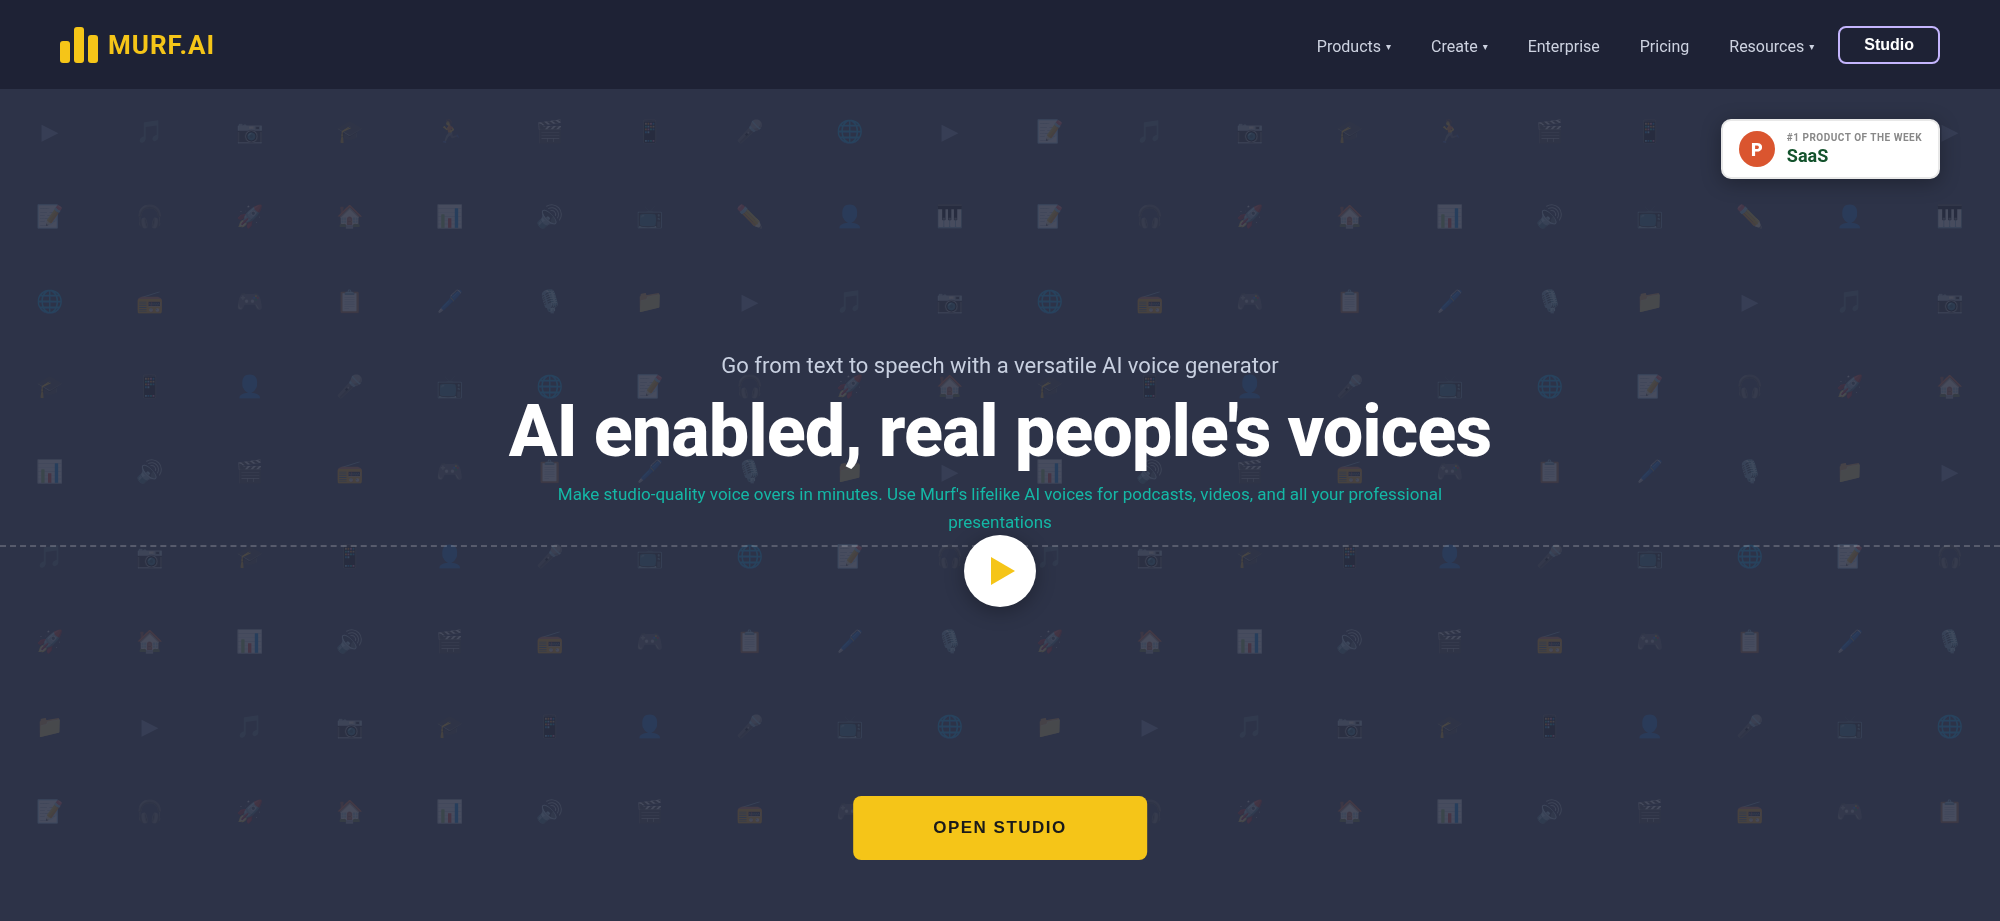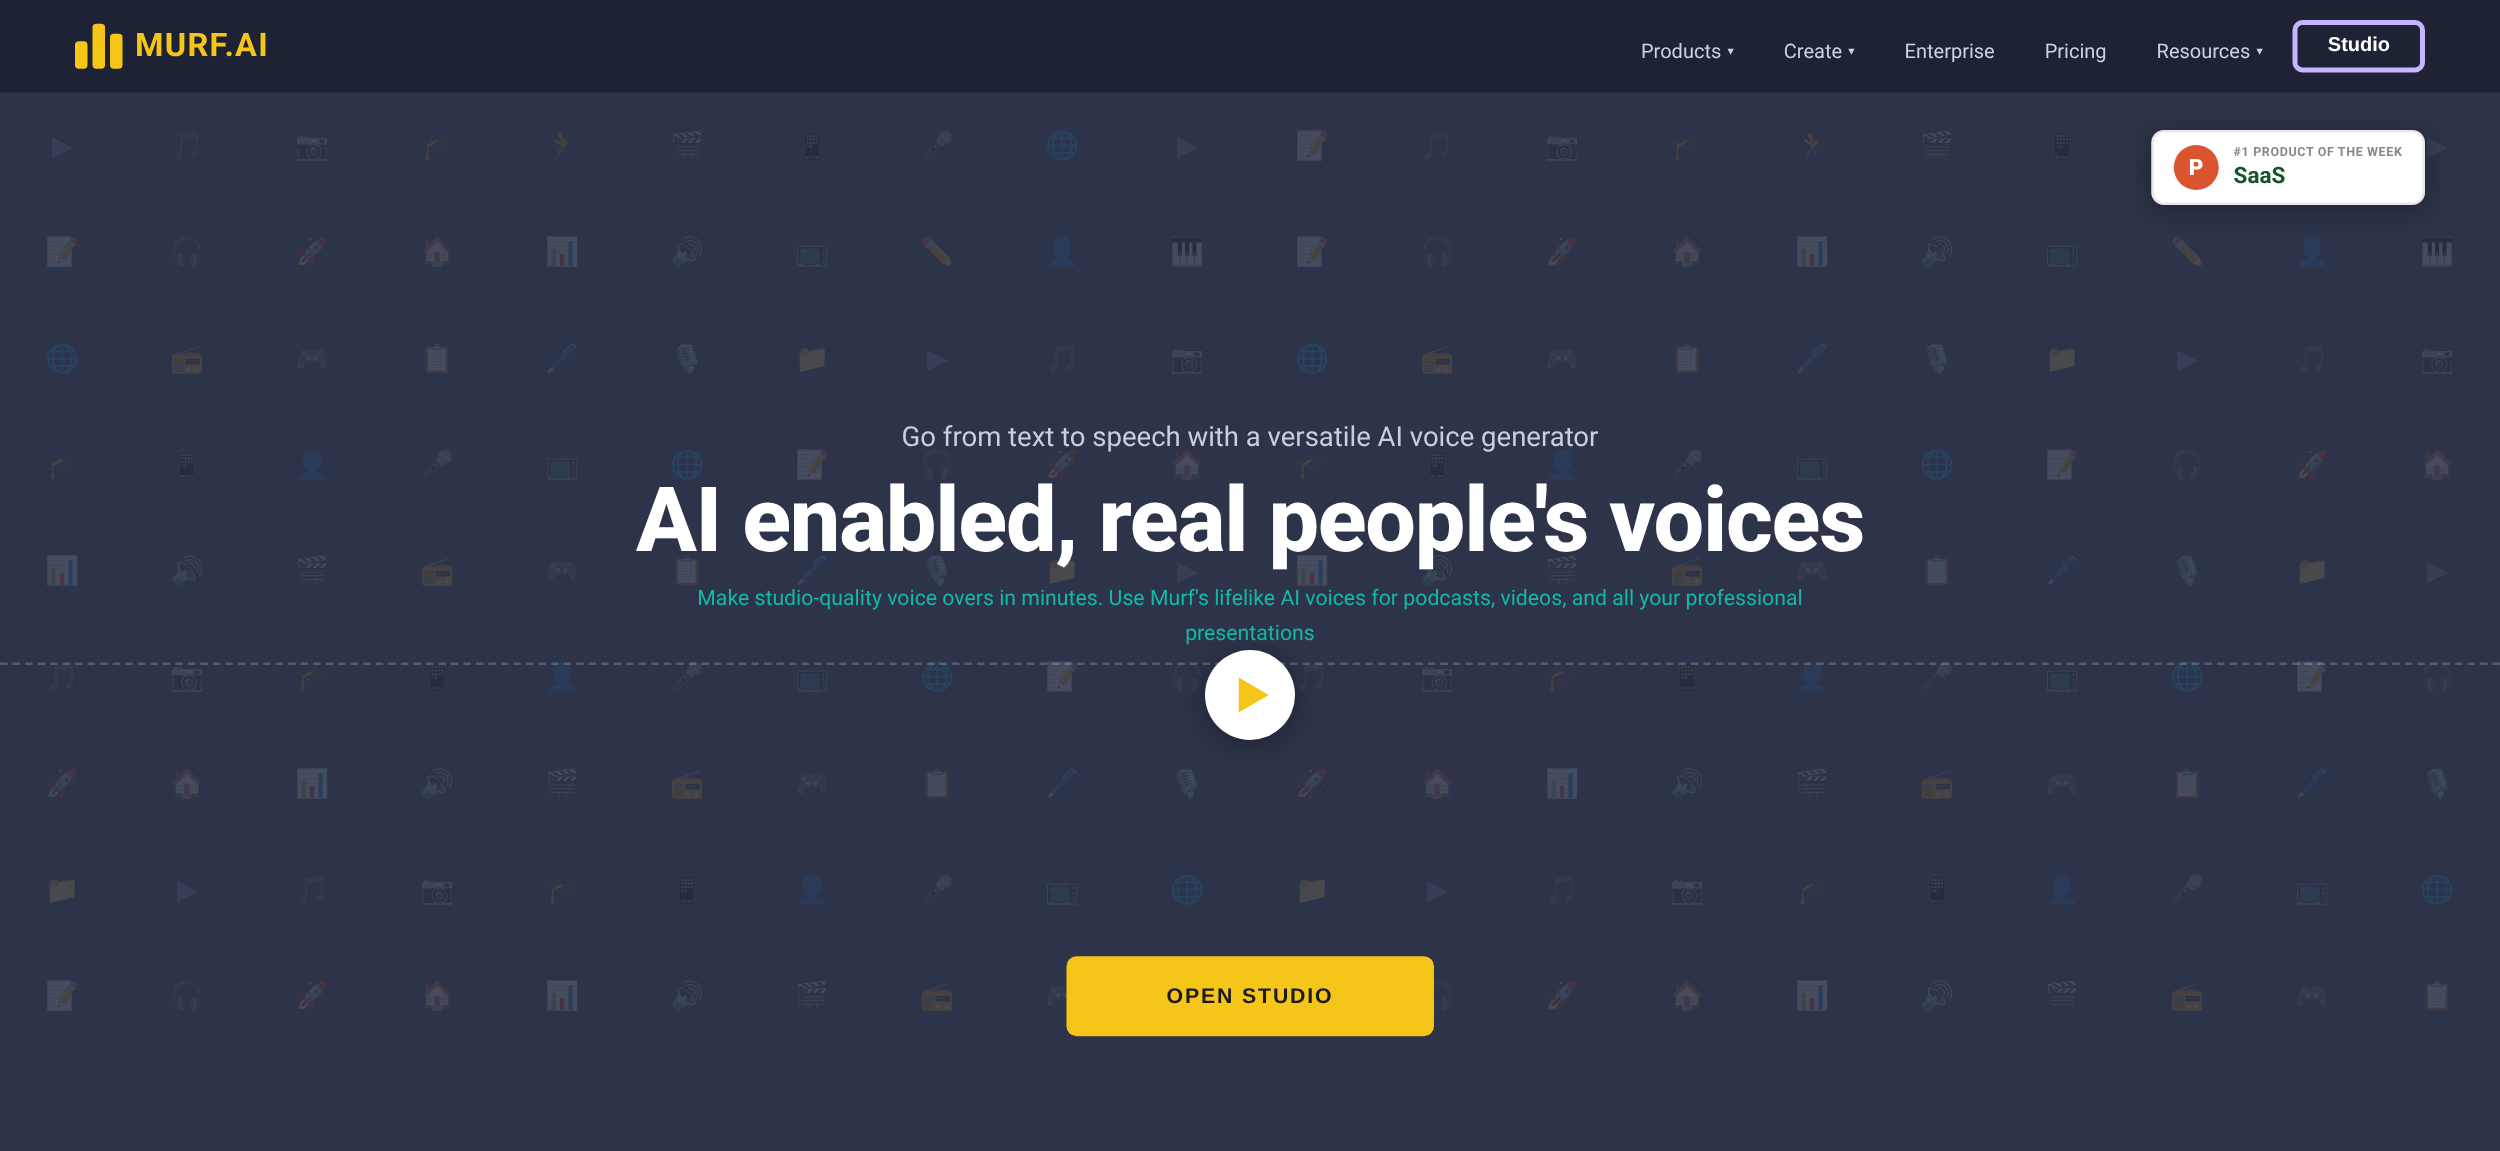--- a/index.html
+++ b/index.html
@@ -15,21 +15,21 @@
 
     
     .navbar {
       position: relative;
       z-index: 10;
       background: #1e2235;
       display: flex;
       align-items: center;
       justify-content: space-between;
       padding: 0 60px;
-      height: 74px;
+      height: 89px;
     }
 
     .logo-area {
       display: flex;
       align-items: center;
       gap: 10px;
     }
 
     .logo-icon {
       display: flex;
@@ -76,21 +76,21 @@
       transition: color 0.2s;
       white-space: nowrap;
     }
 
     .nav-chevron {
       font-size: 10px;
       color: #cdd2e0;
     }
 
     .nav-studio-btn {
-      border: 4px solid #c4b5fd;
+      border: 2px solid #c4b5fd;
       border-radius: 8px;
       padding: 8px 24px;
       color: #fff;
       font-size: 16px;
       font-weight: 600;
       cursor: pointer;
       background: transparent;
       transition: background 0.2s;
     }
 
@@ -254,21 +254,21 @@
       height: 0;
       border-left: 24px solid #f5c518;
       border-top: 14px solid transparent;
       border-bottom: 14px solid transparent;
       margin-left: 5px;
     }
 
     
     .cta-area {
       position: absolute;
-      bottom: 96px;
+      bottom: 80px;
       left: 50%;
       transform: translateX(-50%);
       z-index: 5;
     }
 
     .open-studio-btn {
       background: #f5c518;
       color: #1a1a1a;
       font-size: 17px;
       font-weight: 800;

